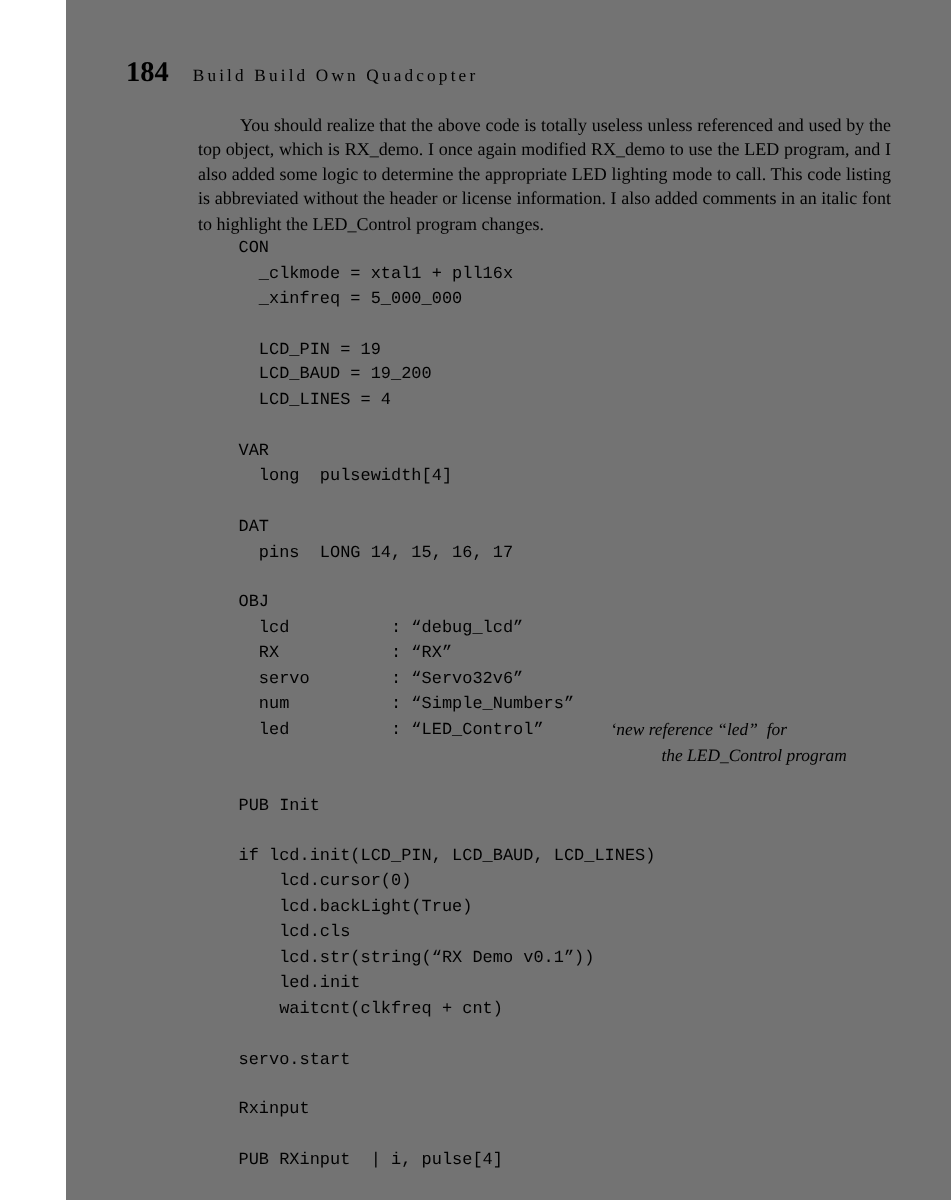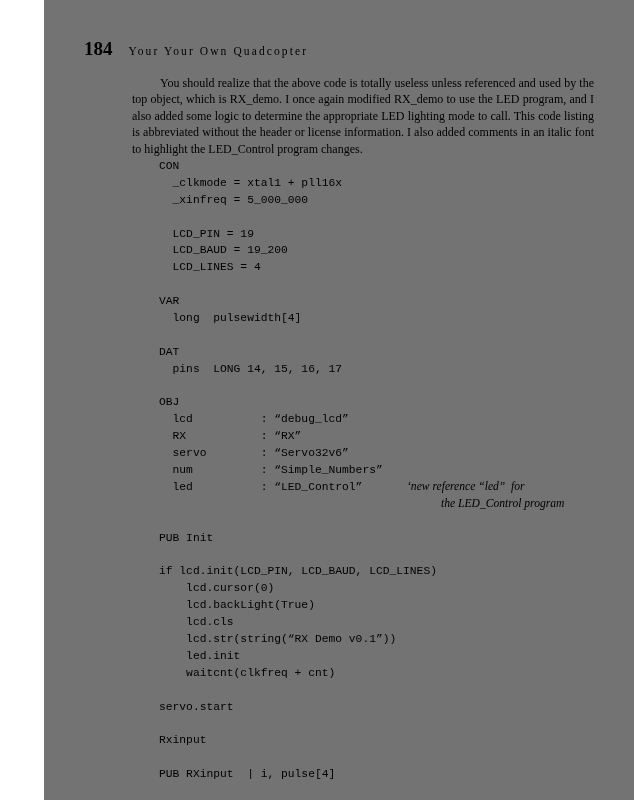--- a/index.html
+++ b/index.html
@@ -81,20 +81,20 @@
     text-align: center;
   }
 </style>
 </head>
 <body>
 
 <div class="page">
 
   <div class="header">
     <span class="page-number">184</span>
-    <span class="book-title">Your Your Own Quadcopter</span>
+    <span class="book-title">Build Build Own Quadcopter</span>
   </div>
 
   <div class="body-text"><span class="indent"></span><span>You should realize that the above code is totally useless unless referenced and used by the top object, which is RX_demo. I once again modified RX_demo to use the LED program, and I also added some logic to determine the appropriate LED lighting mode to call. This code listing is abbreviated without the header or license information. I also added comments in an italic font to highlight the LED_Control program changes.</span></div>
 
   <div class="code-block" id="code-block"><div class="code-line">CON</div><div class="code-line">  _clkmode = xtal1 + pll16x</div><div class="code-line">  _xinfreq = 5_000_000</div><div class="code-line"></div><div class="code-line">  LCD_PIN = 19</div><div class="code-line">  LCD_BAUD = 19_200</div><div class="code-line">  LCD_LINES = 4</div><div class="code-line"></div><div class="code-line">VAR</div><div class="code-line">  long  pulsewidth[4]</div><div class="code-line"></div><div class="code-line">DAT</div><div class="code-line">  pins  LONG 14, 15, 16, 17</div><div class="code-line"></div><div class="code-line">OBJ</div><div class="code-line">  lcd          : “debug_lcd”</div><div class="code-line">  RX           : “RX”</div><div class="code-line">  servo        : “Servo32v6”</div><div class="code-line">  num          : “Simple_Numbers”</div><div class="code-line">  led          : “LED_Control”<span class="cmt-abs" style="left: 248px; top: 0px;">‘new reference “led”  for</span></div><div class="code-line"><span class="cmt-abs" style="left: 282px; top: 0px;">the LED_Control program</span></div><div class="code-line"></div><div class="code-line">PUB Init</div><div class="code-line"></div><div class="code-line">if lcd.init(LCD_PIN, LCD_BAUD, LCD_LINES)</div><div class="code-line">    lcd.cursor(0)</div><div class="code-line">    lcd.backLight(True)</div><div class="code-line">    lcd.cls</div><div class="code-line">    lcd.str(string(“RX Demo v0.1”))</div><div class="code-line">    led.init</div><div class="code-line">    waitcnt(clkfreq + cnt)</div><div class="code-line"></div><div class="code-line">servo.start</div><div class="code-line"></div><div class="code-line">Rxinput</div><div class="code-line"></div><div class="code-line">PUB RXinput  | i, pulse[4]</div><div class="code-line"></div><div class="code-line">  lcd.cls</div></div>
 
 </div>
 
 </body></html>

